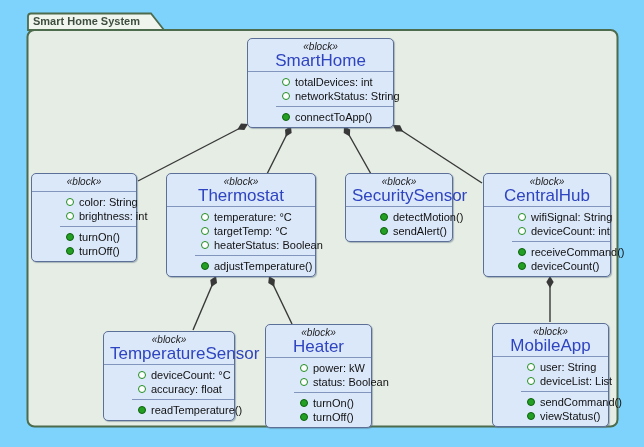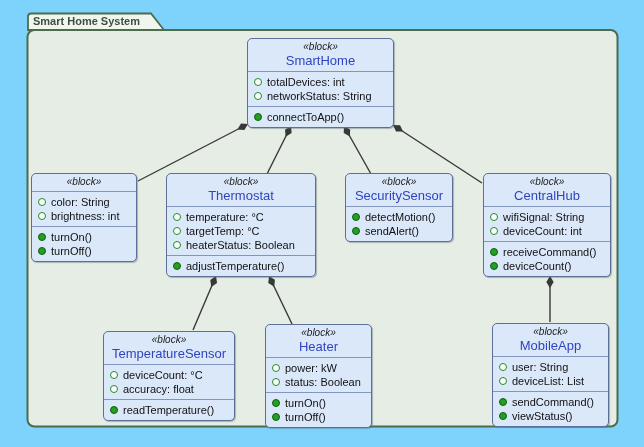--- a/index.html
+++ b/index.html
@@ -28,25 +28,25 @@
   }
   .block-header {
     text-align:center; padding:2px 6px 3px;
     border-bottom:1px solid var(--divider);
   }
   .stereotype {
     font-style:italic; font-size:10px; line-height:12px;
     color:var(--stereotype-text); white-space:nowrap;
   }
   .block-name {
-    font-size:13px; line-height:15px; color:var(--name-text);
+    font-size:17px; line-height:15px; color:var(--name-text);
     white-space:nowrap;
     text-align:center;
   }
-  .compartment { padding:3px 6px; }
+  .compartment { padding:3px 6px;margin-left:28px; }
   .compartment + .compartment { border-top:1px solid var(--divider); }
   .member {
     display:flex; align-items:center; gap:5px;
     font-size:11px; line-height:14px; color:var(--member-text);
     white-space:nowrap;
   }
   .dot { width:8px; height:8px; border-radius:50%; flex:0 0 auto; box-sizing:border-box; }
   .attr-dot { border:1.5px solid var(--attr-icon); background:#ffffff; }
   .op-dot   { background:var(--op-icon); border:1px solid #0c600c; }
 </style>

